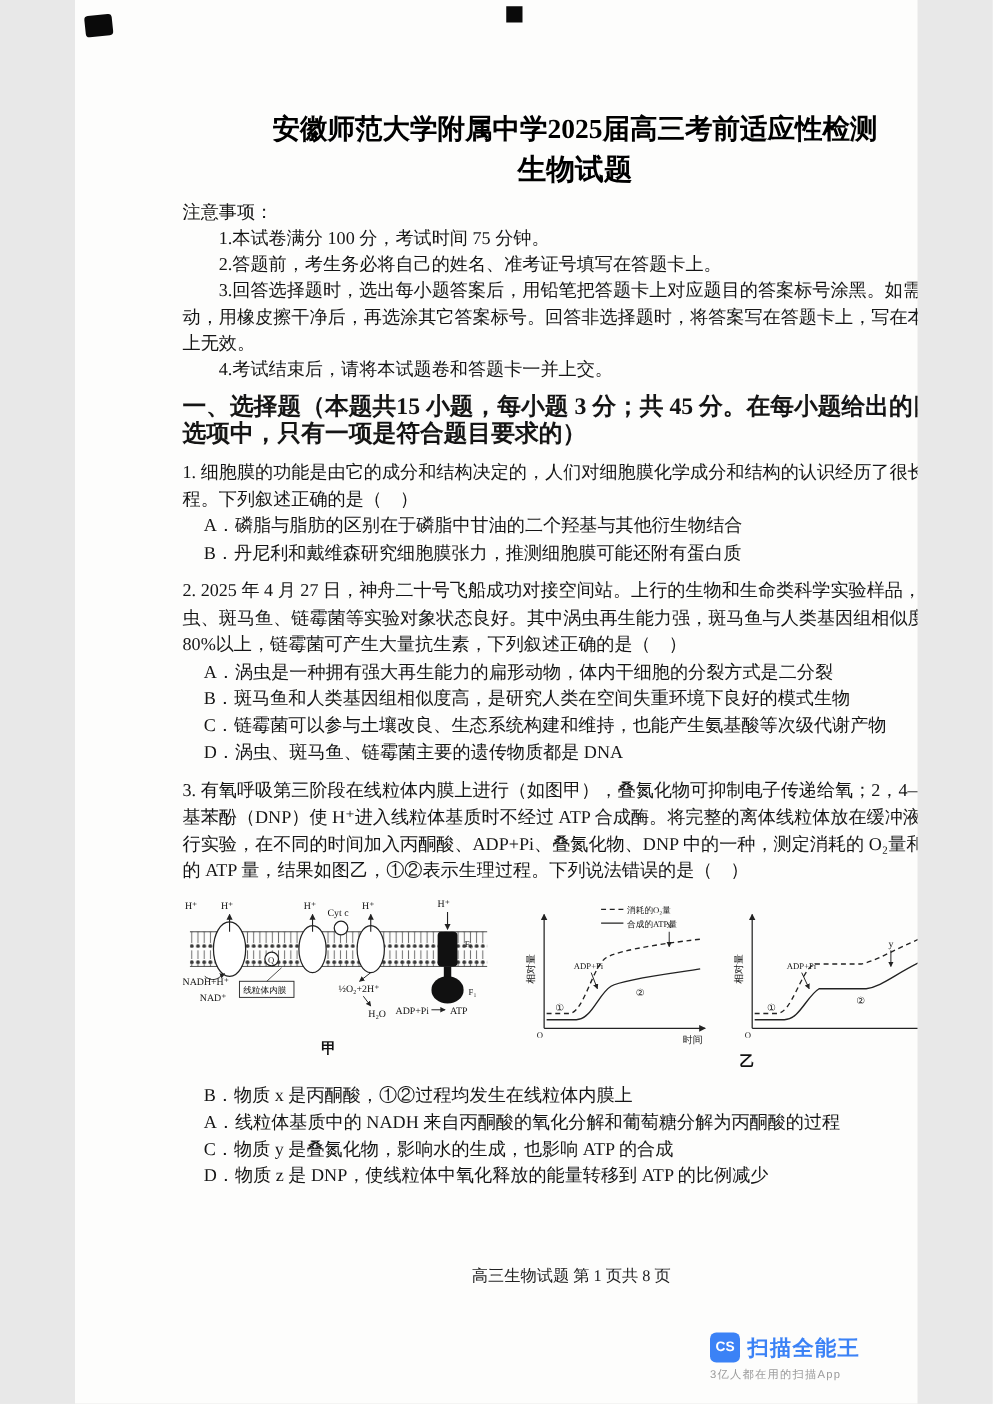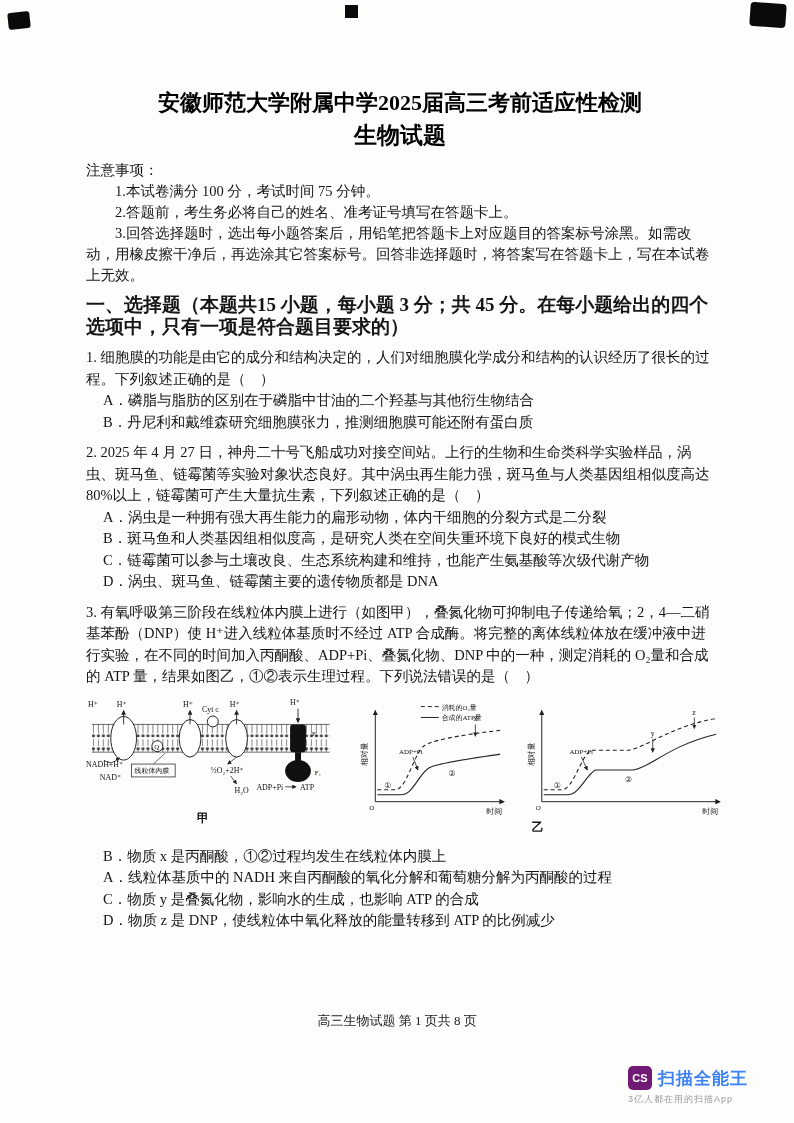--- a/index.html
+++ b/index.html
@@ -1,18 +1,18 @@
 <!DOCTYPE html>
 <html><head>
 <meta charset="utf-8">
 <style>
   html,body{margin:0;padding:0;background:#e8e8e8;}
   .page{
     position:relative;
-    width:794px;height:1123px;
+    width:674px;height:1123px;
     margin:0 auto;
     background:#fefefdff;
     background:#fdfdfc;
     overflow:hidden;
     font-family:"Liberation Serif","DejaVu Serif",serif;
     color:#151515;
   }
   
   .scan-mark{position:absolute;background:#0a0a0a;}
   .mark-tl{left:8px;top:12px;width:22px;height:17px;border-radius:3px;transform:rotate(-6deg);}
@@ -52,21 +52,21 @@
     text-align:center;font-size:13px;color:#222;
     font-family:"Liberation Serif","DejaVu Serif",serif;
   }
 
   .watermark{
     position:absolute;right:16px;top:1066px;width:150px;
     font-family:"Liberation Sans","DejaVu Sans",sans-serif;
   }
   .wm-row{display:flex;align-items:center;gap:6px;justify-content:flex-start;}
   .wm-logo{
-    width:24px;height:24px;border-radius:5px;background:#701a75;
+    width:24px;height:24px;border-radius:5px;background:#3b82f6;
     color:#fff;font-weight:bold;font-size:11px;
     display:flex;align-items:center;justify-content:center;
   }
   .wm-brand{font-size:17px;font-weight:bold;color:#3b82f6;letter-spacing:1px;}
   .wm-tagline{margin-top:3px;font-size:9px;color:#9a9a9a;letter-spacing:1px;}
 </style>
 </head>
 <body>
 
 <div class="page">
@@ -78,20 +78,21 @@
   <div class="content">
 
     <h1 class="title">安徽师范大学附属中学2025届高三考前适应性检测</h1>
     <h2 class="subtitle">生物试题</h2>
 
     <div class="notice">
       <p class="no-indent">注意事项：</p>
       <p>1.本试卷满分 100 分，考试时间 75 分钟。</p>
       <p>2.答题前，考生务必将自己的姓名、准考证号填写在答题卡上。</p>
       <p>3.回答选择题时，选出每小题答案后，用铅笔把答题卡上对应题目的答案标号涂黑。如需改动，用橡皮擦干净后，再选涂其它答案标号。回答非选择题时，将答案写在答题卡上，写在本试卷上无效。</p>
+      <p>4.考试结束后，请将本试题卷和答题卡一并上交。</p>
     </div>
 
     <div class="section-heading">一、选择题（本题共15 小题，每小题 3 分；共 45 分。在每小题给出的四个选项中，只有一项是符合题目要求的）</div>
 
     <div class="question">
       <p class="stem">1. 细胞膜的功能是由它的成分和结构决定的，人们对细胞膜化学成分和结构的认识经历了很长的过程。下列叙述正确的是（　）</p>
       <p class="option">A．磷脂与脂肪的区别在于磷脂中甘油的二个羟基与其他衍生物结合</p>
       <p class="option">B．丹尼利和戴维森研究细胞膜张力，推测细胞膜可能还附有蛋白质</p>
     </div>
 

